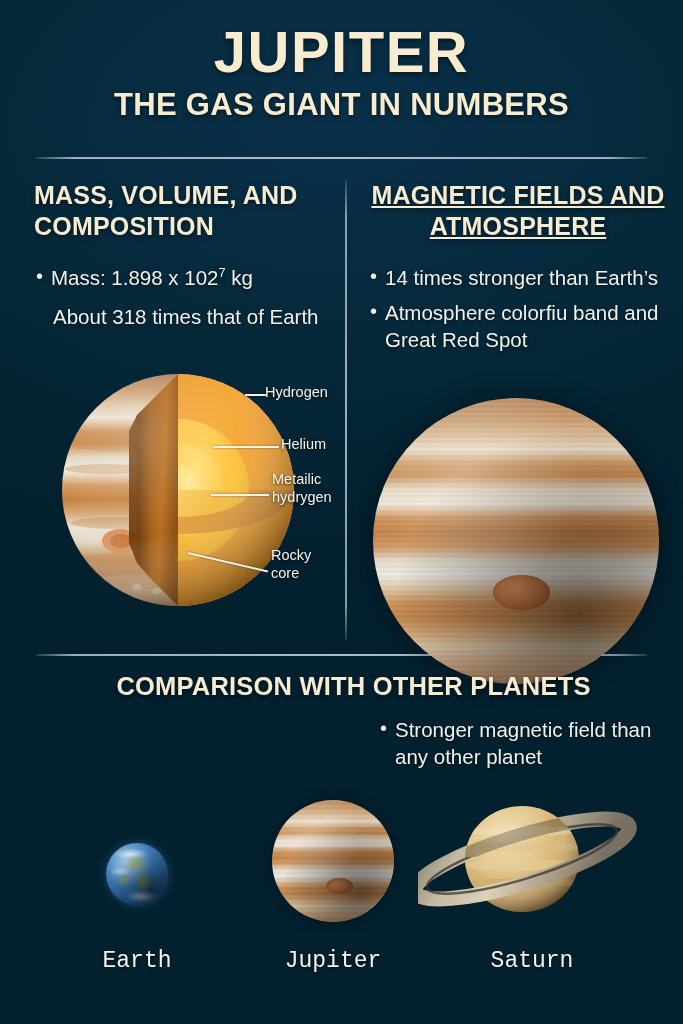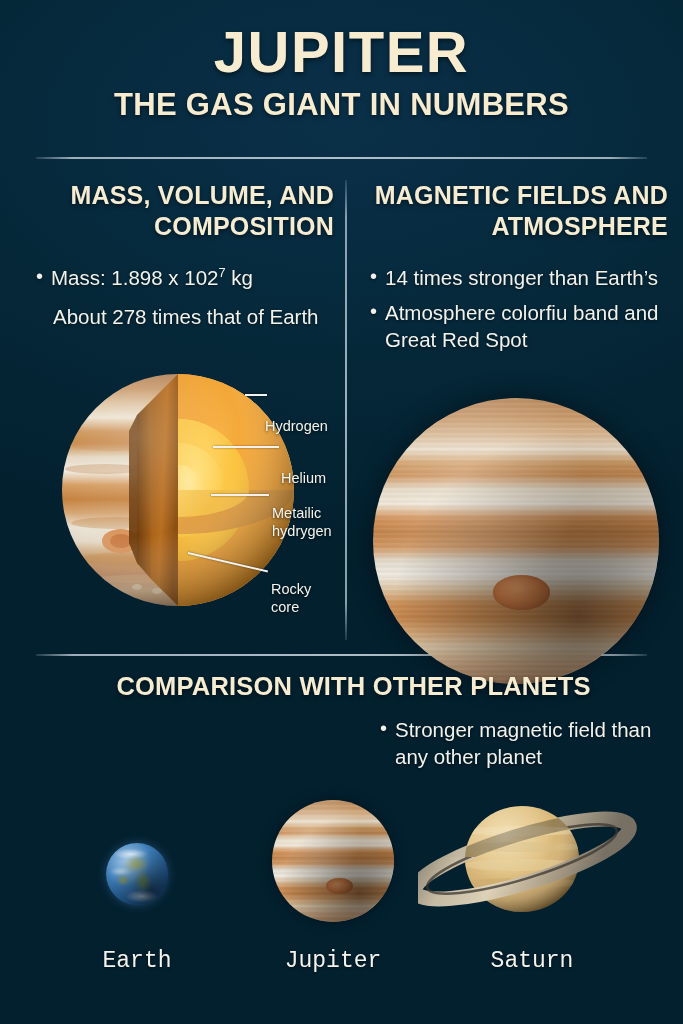--- a/index.html
+++ b/index.html
@@ -85,22 +85,22 @@
   .col-right { left: 368px; width: 300px; }
 
   .sec-head {
     font-size: 25px;
     font-weight: 700;
     color: #f6ecd2;
     letter-spacing: .2px;
     line-height: 1.25;
     text-shadow: 0 2px 4px rgba(0,0,0,.5);
   }
-  .col-left .sec-head  { text-align: right; }
-  .col-right .sec-head { text-align: right; }
+  .col-left .sec-head  { text-align: left; }
+  .col-right .sec-head { text-align: center; text-decoration: underline; }
 
   .bullets { margin-top: 21px; }
   .bullet {
     position: relative;
     padding-left: 17px;
     font-size: 20.5px;
     line-height: 1.33;
     color: #f2f2ec;
     margin-bottom: 8px;
     text-shadow: 0 1px 3px rgba(0,0,0,.55);
@@ -176,21 +176,20 @@
   }
   #cutaway svg { width: 100%; height: 100%; display: block; }
 
   .lbl {
     position: absolute;
     font-size: 14.5px;
     line-height: 1.22;
     color: #f4f4ee;
     text-shadow: 0 1px 3px rgba(0,0,0,.7);
     white-space: pre-line;
-    margin-top: 34px;
   }
   .lbl-hydrogen  { left: 265px; top: 384px; }
   .lbl-helium    { left: 281px; top: 436px; text-align: right; }
   .lbl-metallic  { left: 272px; top: 471px; }
   .lbl-rocky     { left: 271px; top: 547px; }
 
   .leader {
     position: absolute;
     height: 1.6px;
     background: #f2f2ec;
@@ -277,21 +276,21 @@
   </div>
 
   <div class="hr hr-top"></div>
   <div class="vr"></div>
   <div class="hr hr-bottom"></div>
 
   <div class="col col-left">
     <div class="sec-head">MASS, VOLUME, AND COMPOSITION</div>
     <div class="bullets">
       <div class="bullet"><span>Mass: 1.898 x 102</span><sup>7</sup><span> kg</span></div>
-      <div class="bullet nodot">About 278 times that of Earth</div>
+      <div class="bullet nodot">About 318 times that of Earth</div>
     </div>
   </div>
 
   <div class="col col-right">
     <div class="sec-head">MAGNETIC FIELDS AND ATMOSPHERE</div>
     <div class="bullets">
       <div class="bullet">14 times stronger than Earth’s</div>
       <div class="bullet">Atmosphere colorfiu band and Great Red Spot</div>
     </div>
   </div>

